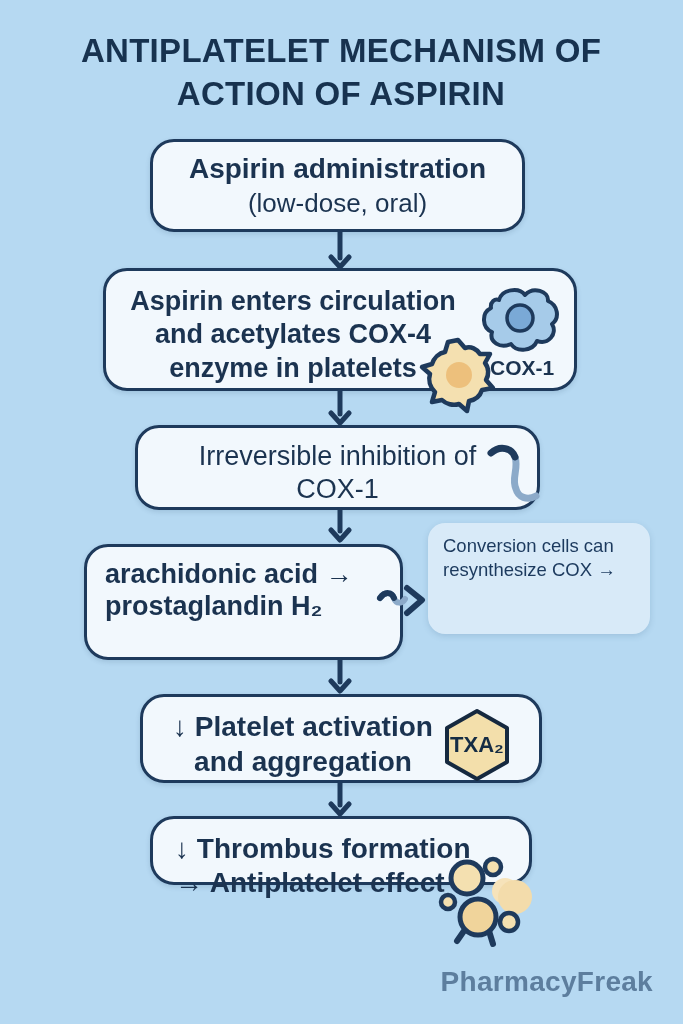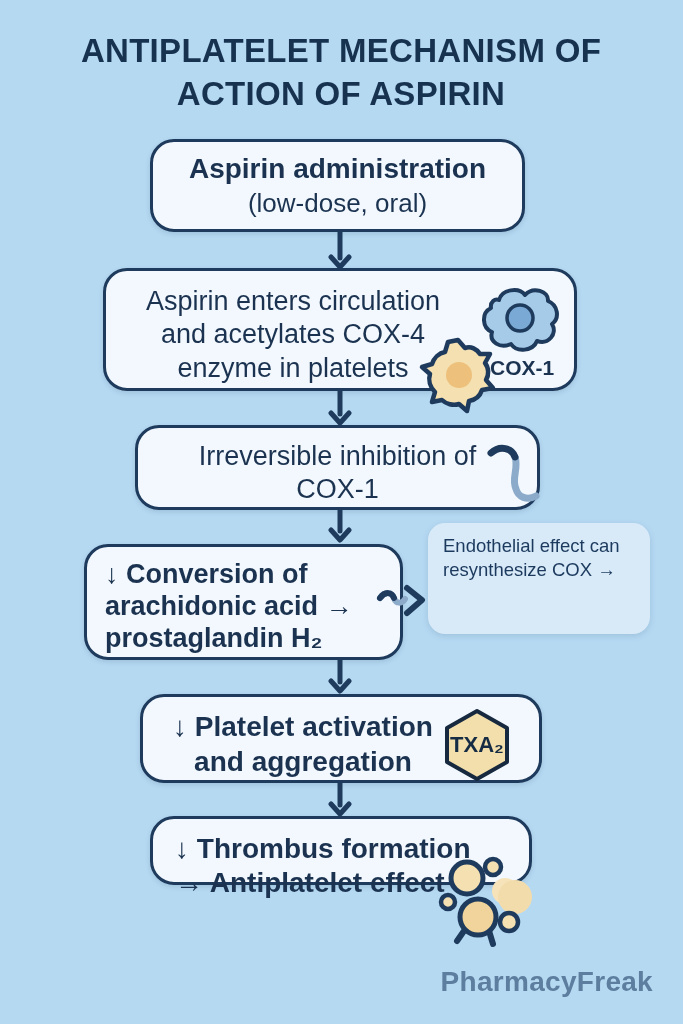--- a/index.html
+++ b/index.html
@@ -17,21 +17,21 @@
   .fbox{
     position:absolute;background:#f2f8fd;border:3.5px solid #1e3a5c;
     border-radius:24px;box-sizing:border-box;
     box-shadow:0 2px 5px rgba(30,60,95,.15);
   }
   .fbox .txt{line-height:1.24;}
   .box1{left:150px;top:139px;width:375px;height:93px;display:flex;align-items:center;justify-content:center;text-align:center;}
   .box1 .l1{font-size:28px;font-weight:700;}
   .box1 .l2{font-size:26px;font-weight:400;}
   .box2{left:103px;top:268px;width:474px;height:123px;}
-  .box2 .txt{position:absolute;left:22px;top:14px;width:330px;text-align:center;font-size:27px;font-weight:400;}
+  .box2 .txt{position:absolute;left:22px;top:14px;width:330px;text-align:center;font-size:27px;font-weight:700;}
   .box3{left:135px;top:425px;width:405px;height:85px;}
   .box3 .txt{position:absolute;left:0;top:12px;width:100%;text-align:center;font-size:27px;font-weight:500;}
   .box4{left:84px;top:544px;width:319px;height:116px;}
   .box4 .txt{position:absolute;left:18px;top:12px;font-size:27px;font-weight:600;line-height:1.18;}
   .box5{left:140px;top:694px;width:402px;height:89px;padding-left:48px;}
   .box5 .txt{position:absolute;left:25px;top:13px;width:270px;text-align:center;font-size:28px;font-weight:700;}
   .box6{left:150px;top:816px;width:382px;height:69px;}
   .box6 .txt{position:absolute;left:22px;top:13px;font-size:28px;font-weight:700;line-height:1.2;}
   .note{
     position:absolute;left:428px;top:523px;width:222px;height:111px;
@@ -103,34 +103,33 @@
     </svg>
   </div>
 
   <svg class="arrow" style="top:507px" width="26" height="36" viewBox="0 0 26 36">
     <line x1="13" y1="2" x2="13" y2="24" stroke="#1e3a5c" stroke-width="5" stroke-linecap="round"></line>
     <polyline points="4,23 13,33 22,23" fill="none" stroke="#1e3a5c" stroke-width="5" stroke-linecap="round" stroke-linejoin="round"></polyline>
   </svg>
 
   <div class="fbox box4">
     <div class="txt">
-      <div>↓ Conversion of</div>
       <div>arachidonic acid →</div>
       <div>prostaglandin H₂</div>
     </div>
   </div>
 
   <svg class="iconpos" style="left:376px;top:583px" width="52" height="36" viewBox="0 0 52 36">
     <path d="M4,15 C9,8 16,9 18,15 C20,21 26,21 29,16" fill="none" stroke="#8caac9" stroke-width="6" stroke-linecap="round"></path>
     <path d="M4,15 C9,8 16,9 18,15" fill="none" stroke="#1e3a5c" stroke-width="6" stroke-linecap="round"></path>
     <polyline points="31,5 46,17 31,30" fill="none" stroke="#1e3a5c" stroke-width="6" stroke-linecap="round" stroke-linejoin="round"></polyline>
   </svg>
 
   <div class="note">
-    <div>Endothelial effect can</div>
+    <div>Conversion cells can</div>
     <div>resynthesize COX →</div>
   </div>
 
   <svg class="arrow" style="top:658px" width="26" height="36" viewBox="0 0 26 36">
     <line x1="13" y1="2" x2="13" y2="24" stroke="#1e3a5c" stroke-width="5" stroke-linecap="round"></line>
     <polyline points="4,23 13,33 22,23" fill="none" stroke="#1e3a5c" stroke-width="5" stroke-linecap="round" stroke-linejoin="round"></polyline>
   </svg>
 
   <div class="fbox box5">
     <div class="txt">

